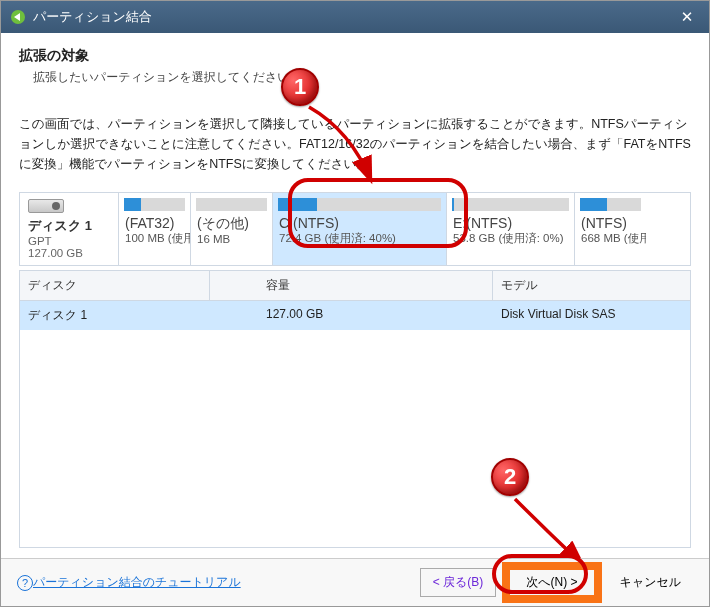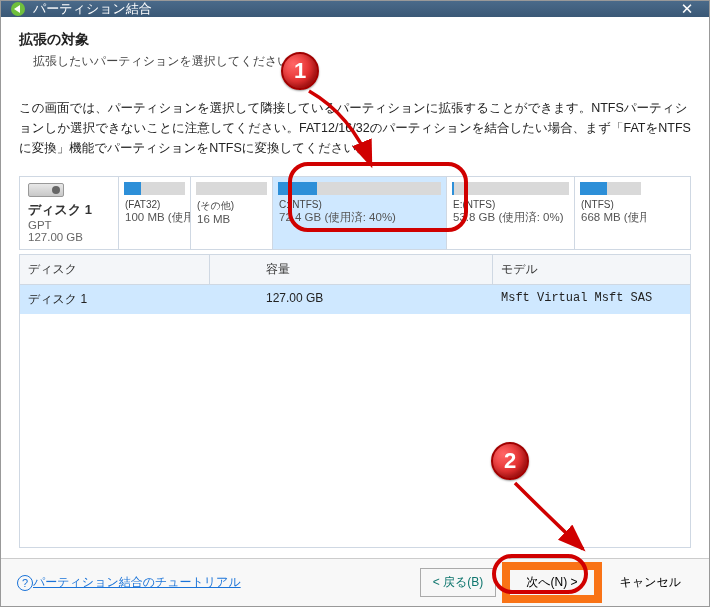--- a/index.html
+++ b/index.html
@@ -1,57 +1,57 @@
 <!DOCTYPE html>
 <html><head>
   <meta charset="utf-8">
   <style>
     * { box-sizing: border-box; margin: 0; padding: 0; font-family: "Meiryo", "Segoe UI", sans-serif; }
     body { width: 710px; height: 607px; background: #fff; }
     .window { width: 100%; height: 100%; display: flex; flex-direction: column; border: 1px solid #999; }
-    .titlebar { height: 16px; background: linear-gradient(#4a6a8a, #3a5876); color: #fff; display: flex; align-items: center; padding: 0 8px; font-size: 13px; }
+    .titlebar { height: 32px; background: linear-gradient(#4a6a8a, #3a5876); color: #fff; display: flex; align-items: center; padding: 0 8px; font-size: 13px; }
     .titlebar .icon-slot { width: 18px; height: 18px; margin-right: 6px; display:inline-flex; align-items:center; justify-content:center; }
     .titlebar .spacer { flex:1; }
     .close-btn { width: 28px; height: 30px; display:flex; align-items:center; justify-content:center; cursor:pointer; font-size:15px; }
     .content { flex:1; padding: 14px 18px 10px; overflow:hidden; display:flex; flex-direction:column; position:relative; }
     .heading { font-size: 14px; font-weight: bold; color:#222; }
     .subtext { font-size: 12px; color:#444; margin-top: 4px; margin-left: 14px; }
     .linebreak { height: 28px; }
     .desc { font-size: 12.5px; color:#222; line-height: 1.6; }
     .diskrow { display:flex; margin-top: 18px; border:1px solid #cfd8e3; background:#fff; }
     .diskinfo { width: 98px; padding: 6px 8px; font-size:12px; color:#333; display:flex; flex-direction:column; align-items:flex-start; }
     .diskinfo .dname { font-weight:bold; font-size:13px; }
     .diskinfo .dsub { font-size:11.5px; color:#666; }
     .disk-icon { width:36px; height:14px; background: linear-gradient(#e8e8e8,#c8c8c8); border:1px solid #999; border-radius:2px; margin-bottom:4px; position:relative; }
     .disk-icon::after { content:""; position:absolute; right:3px; top:2px; width:8px; height:8px; border-radius:50%; background:#666; }
     .partwrap { flex:1; display:flex; text-align:left; }
     .partition { display:flex; flex-direction:column; border-left:1px solid #cfd8e3; overflow:hidden; padding-bottom:3px; }
     .partition .bar-outer { height:13px; background:#d9d9d9; margin:5px 5px 4px; position:relative; }
     .partition .bar-inner { height:100%; background:#2d8fd8; }
-    .partition .plabel { font-size:10px; color:#444; padding:0 6px; white-space:nowrap; }
+    .partition .plabel { font-size:14px; color:#444; padding:0 6px; white-space:nowrap; }
     .partition .psub { font-size:11.5px; color:#555; padding:0 6px; white-space:nowrap; }
     .partition.selected { background:#cfe8ff; }
     .table-area { margin-top: 4px; border:1px solid #cfd8e3; flex:1; display:flex; flex-direction:column; }
     .thead { display:flex; background:#f4f6f9; border-bottom:1px solid #cfd8e3; font-size:12px; color:#333; }
     .th { padding:6px 8px; border-right:1px solid #cfd8e3; }
     .th:last-child { border-right:none; }
     .tbody { flex:1; background:#fff; font-size:12px; color:#222; }
     .tr { display:flex; }
     .tr.sel { background:#cfe8ff; }
     .td { padding:6px 8px; }
     .col-disk { width: 190px; }
     .col-cap { width: 235px; margin-left: 48px; }
-    .col-model { flex:1;font-family:Liberation Mono, monospace; }
+    .col-model { flex:1; }
     .footer { height: 48px; display:flex; align-items:center; padding: 0 16px; border-top:1px solid #ccc; background:#f8f8f8; }
     .help-link { color:#1a73d8; font-size:12px; text-decoration: underline; cursor:pointer; display:flex; align-items:center; gap:5px; }
     .help-icon { width:16px; height:16px; border:1.5px solid #1a73d8; border-radius:50%; color:#1a73d8; font-size:11px; display:inline-flex; align-items:center; justify-content:center; }
     .footer .spacer { flex:1; }
     .btn { font-size:12px; padding: 5px 12px; background:#f7f7f7; border:1px solid #aaa; margin-left:6px; cursor:pointer; }
     .btn.primary { border:8px solid #f97316; padding:4px 16px; }
-    .btn.disabled { color:#0f766e; }
+    .btn.disabled { color:#6d28d9; }
     
     .callout { position:absolute; width:38px; height:38px; border-radius:50%; background: radial-gradient(circle at 30% 30%, #ff6666, #cc0000); border:2px solid #a00000; color:#fff; font-weight:bold; font-size:22px; display:flex; align-items:center; justify-content:center; box-shadow: inset -3px -3px 6px rgba(0,0,0,.3), 0 1px 2px rgba(0,0,0,.4); z-index:20; }
     .ring { position:absolute; border:4px solid #d00000; border-radius: 20px; z-index:15; pointer-events:none; }
     svg.arrow { position:absolute; z-index:18; pointer-events:none; overflow:visible; }
   </style>
 </head>
 <body>
 
 <div class="window">
   <div class="titlebar">
@@ -121,21 +121,21 @@
     <div class="table-area">
       <div class="thead">
         <div class="th col-disk">ディスク</div>
         <div class="th col-cap">容量</div>
         <div class="th col-model">モデル</div>
       </div>
       <div class="tbody" id="tbody">
           <div class="tr sel">
             <div class="td col-disk">ディスク 1</div>
             <div class="td col-cap">127.00 GB</div>
-            <div class="td col-model">Msft Virtual Msft SAS</div>
+            <div class="td col-model">Disk Virtual Disk SAS</div>
           </div>
         </div>
     </div>
 
     <div class="callout" style="left:280px; top:35px;">
         <span>1</span>
       </div>
     <svg class="arrow" style="left:300px; top:68px;" width="100" height="88">
       <defs>
           <marker id="ah1" markerWidth="10" markerHeight="10" refX="7" refY="3" orient="auto">

